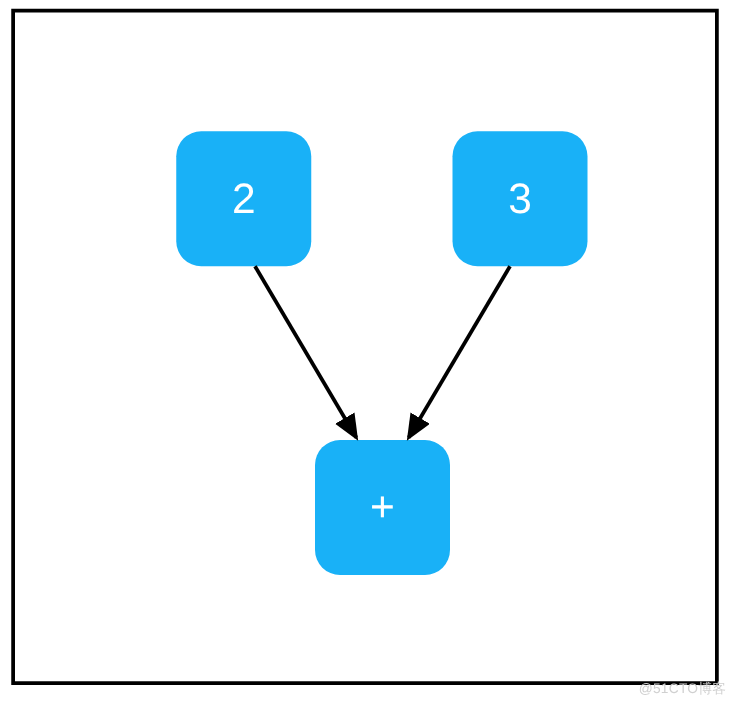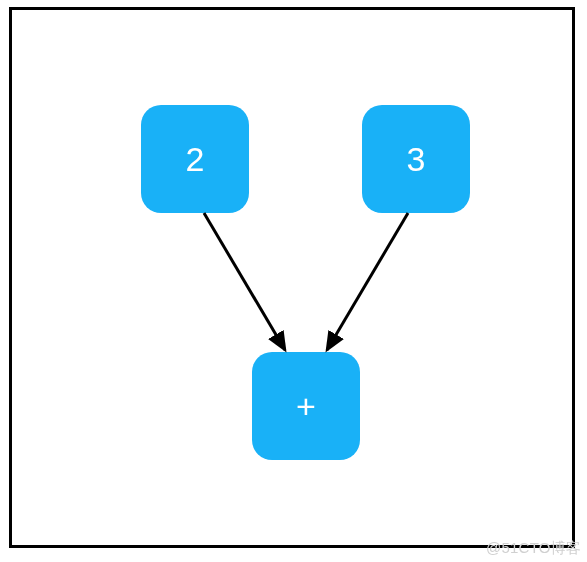--- a/index.html
+++ b/index.html
@@ -49,21 +49,21 @@
       left: 0;
       top: 0;
       width: 100%;
       height: 100%;
       pointer-events: none;
     }
     .watermark {
       position: absolute;
       right: 6px;
       bottom: 4px;
-      font-size: 15px;
+      font-size: 11px;
       color: #d0d0d0;
       letter-spacing: 0.2px;
     }
   </style>
 </head>
 <body>
 
 <div class="frame">
   <div class="node node-left">
     <span>2</span>

